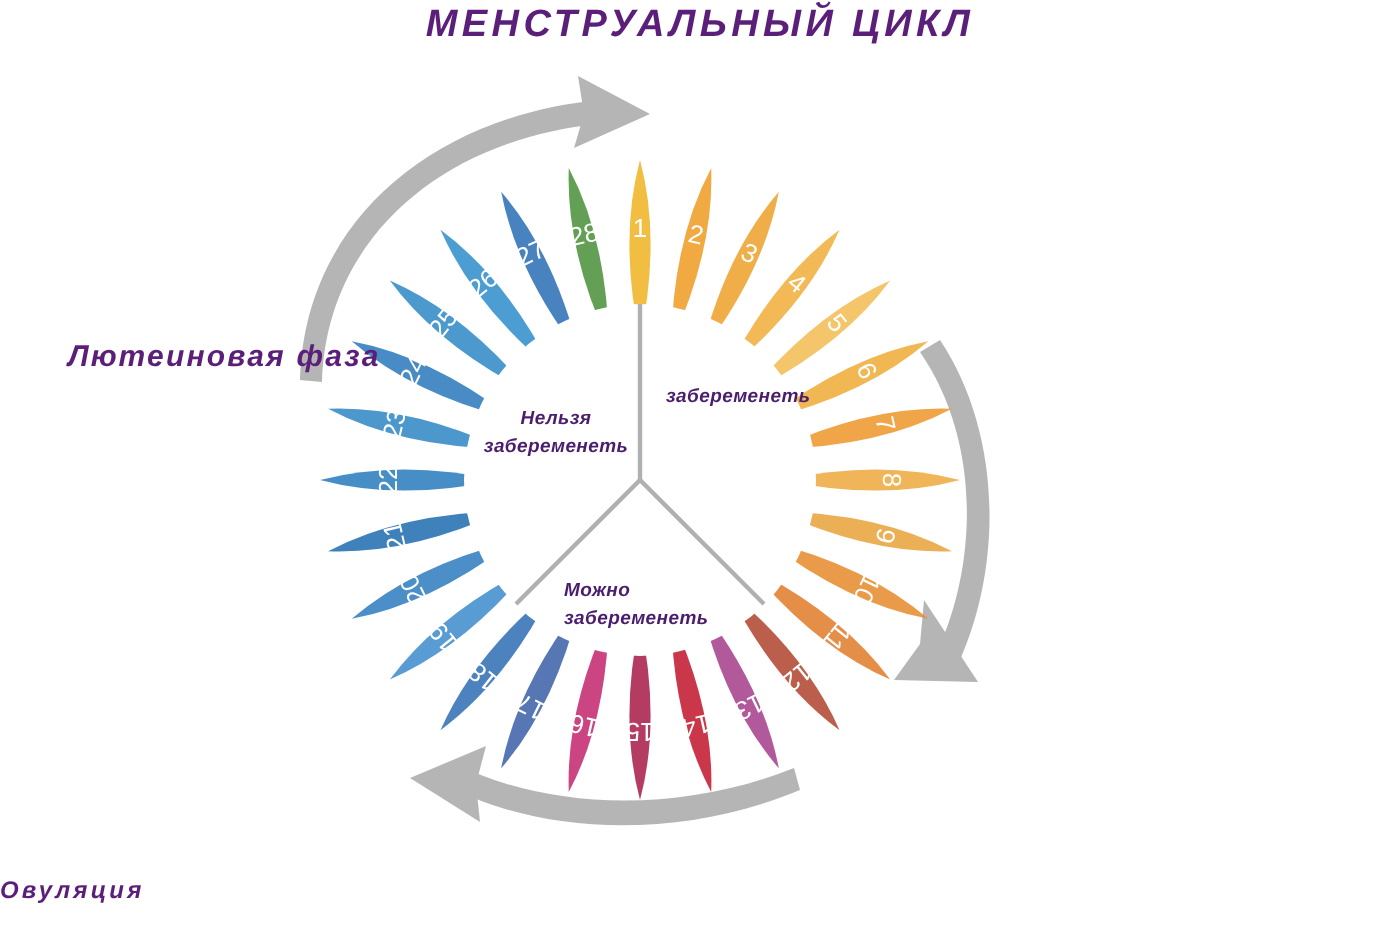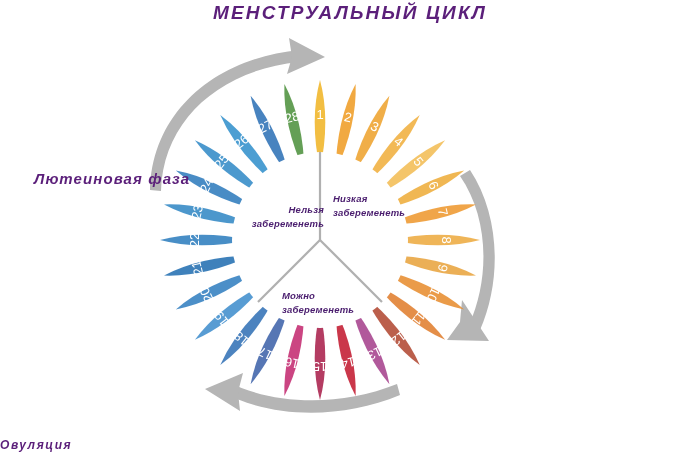--- a/index.html
+++ b/index.html
@@ -72,21 +72,21 @@
     font-weight: bold;
     font-size: 9.5px;
     color: #4a1d6e;
     line-height: 1.45;
     letter-spacing: 0.2px;
   }
   .inner-left {
     left: 232px;
     top: 203px;
     width: 92px;
-    text-align: right;
+    text-align: center;
     font-style: italic;
   }
   .inner-right {
     left: 333px;
     top: 192px;
     width: 104px;
     text-align: left;
   }
   .inner-bottom {
     left: 282px;
@@ -201,21 +201,20 @@
 
 
   <div class="phase-label phase-bottom">Овуляция</div>
 
   <div class="inner-text inner-left">
     <span>Нельзя</span>
     <span>забеременеть</span>
   </div>
 
   <div class="inner-text inner-right">
-    <span>Низкая</span>
     <span>забеременеть</span>
   </div>
 
   <div class="inner-text inner-bottom">
     <span>Можно</span>
     <span>забеременеть</span>
   </div>
 
 </div>
 

